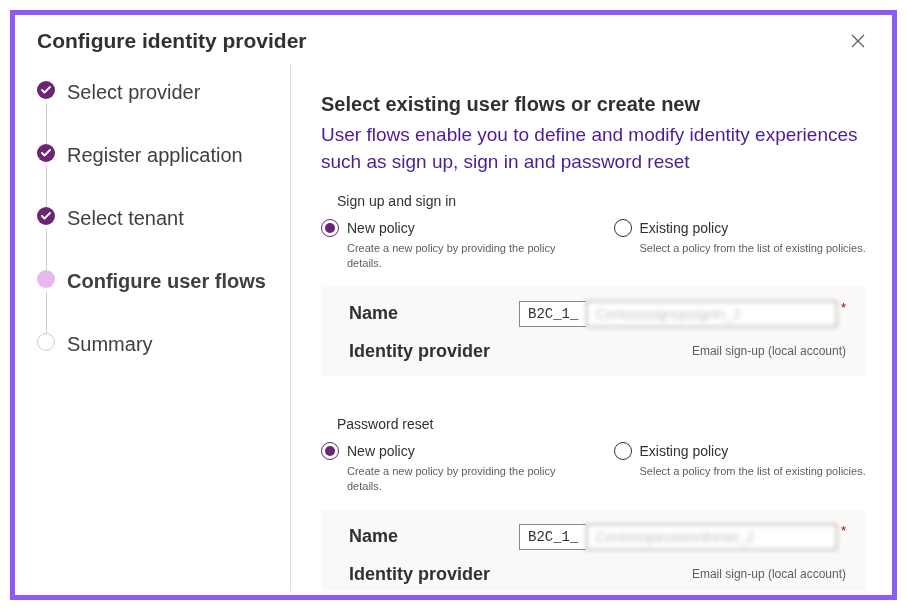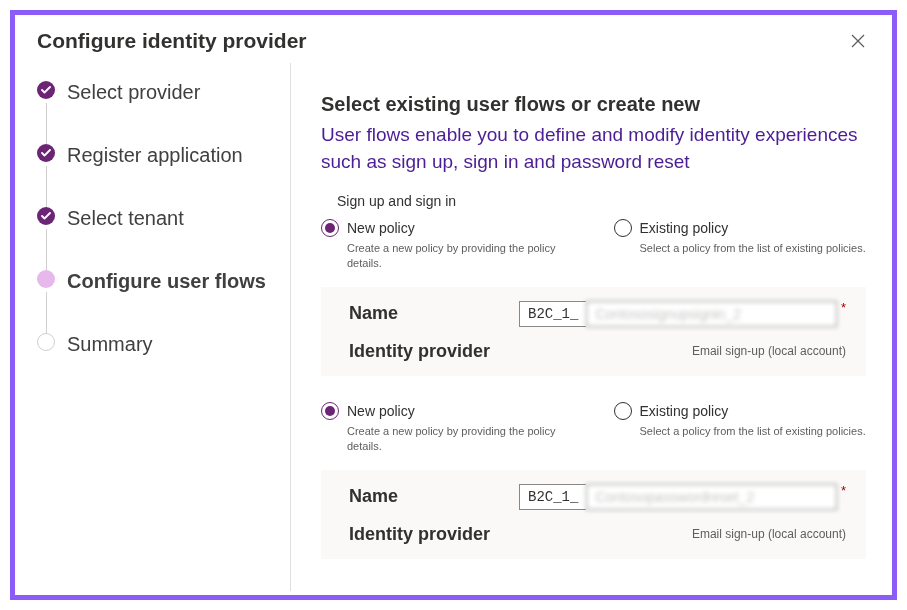--- a/index.html
+++ b/index.html
@@ -262,20 +262,21 @@
                 <input class="text-input" value="Contososignupsignin_2" style="color: rgb(200, 198, 196); filter: blur(2px);">
                 <span class="req">*</span>
               </div>
             </div>
             <div class="form-row">
               <div class="form-label">Identity provider</div>
               <div class="static-val">Email sign-up (local account)</div>
             </div>
           </div>
           <div class="section-gap"></div>
+          <div class="section-label">Password reset</div>
           <div class="radio-row">
             <div class="radio-option">
               <div class="radio-head">
                 <span class="radio selected">
                   <span class="inner"></span>
                 </span>
                 <span class="radio-title">New policy</span>
               </div>
               <div class="radio-desc">Create a new policy by providing the policy details.</div>
             </div>

